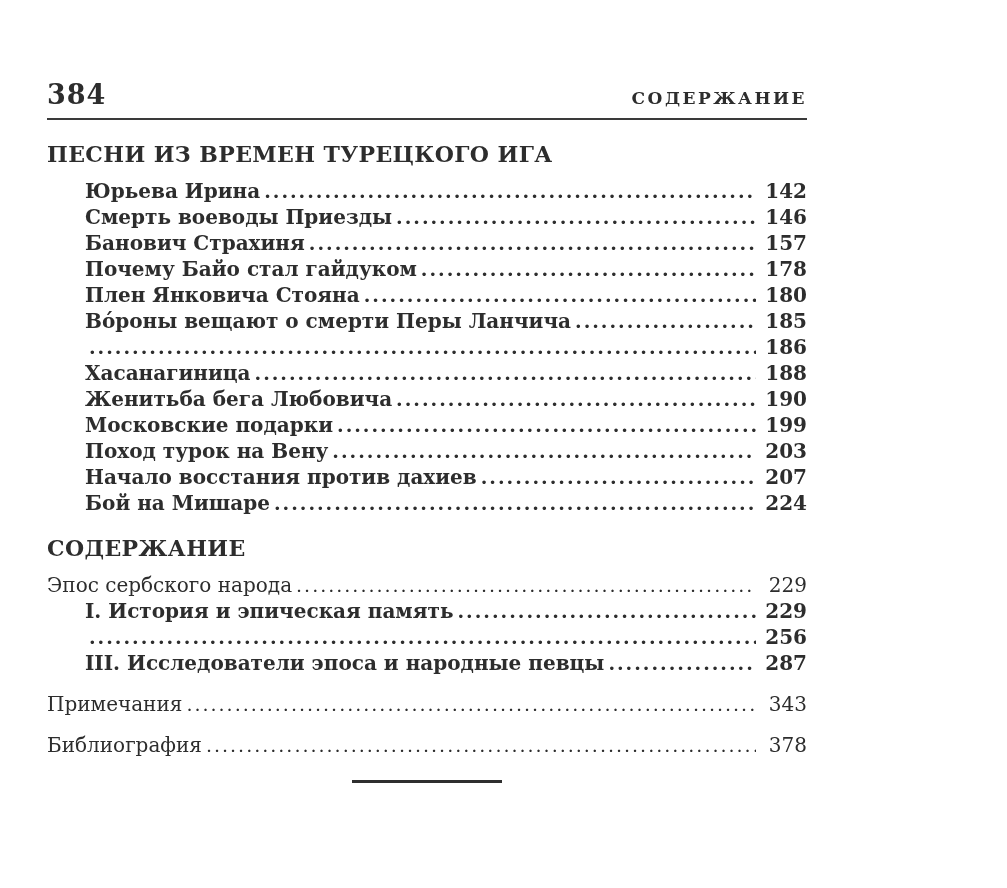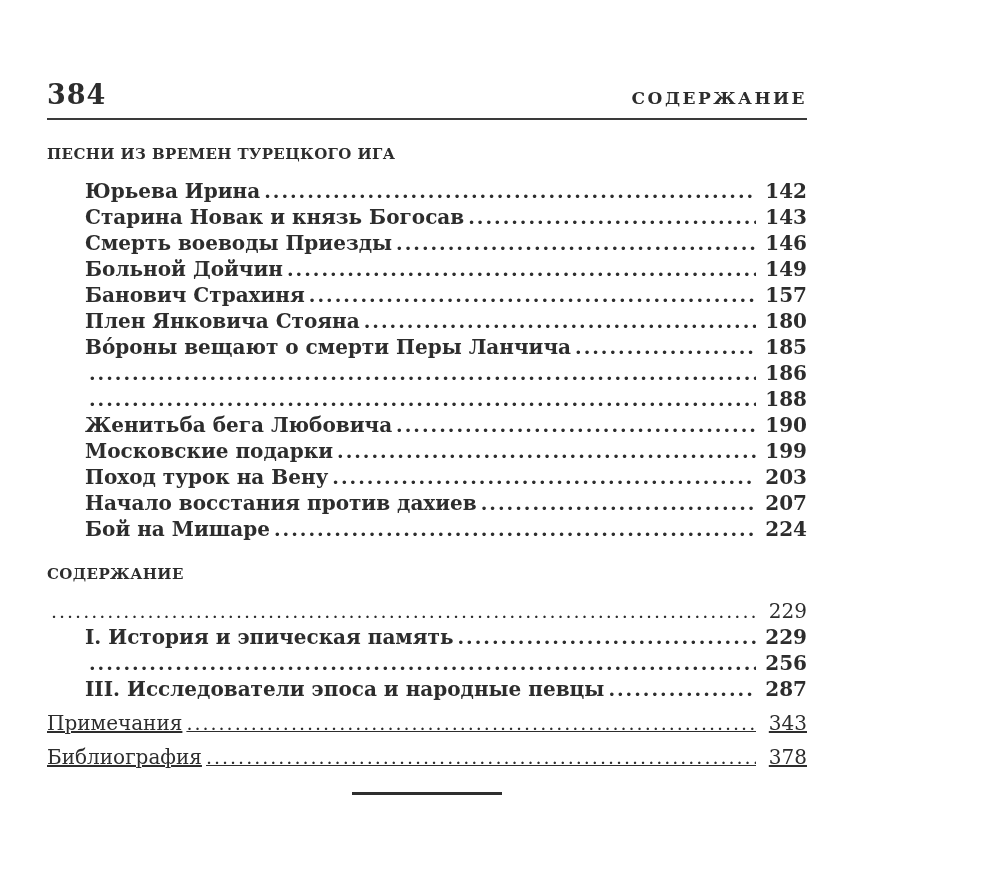--- a/index.html
+++ b/index.html
@@ -34,36 +34,36 @@
     text-align: right;
   }
   .header-rule {
     height: 2px;
     background: #3a3a3a;
     margin-top: 8px;
   }
   .toc-section { margin-top: 20px; }
   .toc-section + .toc-section { margin-top: 18px; }
   .section-heading {
-    font-size: 15px;
+    font-size: 22px;
     font-weight: 700;
     letter-spacing: 0.4px;
     line-height: 28px;
   }
   .entry-list { margin-top: 10px; }
   .toc-row {
     display: flex;
     align-items: baseline;
     font-size: 20px;
     line-height: 26px;
     font-weight: 700;
   }
   .toc-row.w-normal { font-weight: 400; }
   .toc-row.indent { padding-left: 38px; }
-  .toc-row.gap { margin-top: 8px; text-decoration: underline; }
+  .toc-row.gap { margin-top: 15px; }
   .entry-title { white-space: nowrap; }
   .leader {
     flex: 1;
     overflow: hidden;
     white-space: nowrap;
     margin: 0 5px 0 4px;
     font-size: 19px;
     letter-spacing: 2px;
   }
   .leader::after {
@@ -94,54 +94,50 @@
   <main id="toc">
       <section class="toc-section">
         <h2 class="section-heading">ПЕСНИ ИЗ ВРЕМЕН ТУРЕЦКОГО ИГА</h2>
         <div class="entry-list">
           <div class="toc-row indent">
             <span class="entry-title">Юрьева Ирина</span>
             <span class="leader"></span>
             <span class="pagenum">142</span>
           </div>
           <div class="toc-row indent">
-            <span class="entry-title">Старина Новак и князь Богосав</span>
-            <span class="leader"></span>
-            <span class="pagenum">143</span>
-          </div>
-          <div class="toc-row indent">
             <span class="entry-title">Смерть воеводы Приезды</span>
             <span class="leader"></span>
             <span class="pagenum">146</span>
           </div>
           <div class="toc-row indent">
-            <span class="entry-title">Больной Дойчин</span>
-            <span class="leader"></span>
-            <span class="pagenum">149</span>
-          </div>
-          <div class="toc-row indent">
             <span class="entry-title">Банович Страхиня</span>
             <span class="leader"></span>
             <span class="pagenum">157</span>
           </div>
           <div class="toc-row indent">
+            <span class="entry-title">Почему Байо стал гайдуком</span>
+            <span class="leader"></span>
+            <span class="pagenum">178</span>
+          </div>
+          <div class="toc-row indent">
             <span class="entry-title">Плен Янковича Стояна</span>
             <span class="leader"></span>
             <span class="pagenum">180</span>
           </div>
           <div class="toc-row indent">
             <span class="entry-title">Во́роны вещают о смерти Перы Ланчича</span>
             <span class="leader"></span>
             <span class="pagenum">185</span>
           </div>
           <div class="toc-row indent">
             <span class="leader"></span>
             <span class="pagenum">186</span>
           </div>
           <div class="toc-row indent">
+            <span class="entry-title">Хасанагиница</span>
             <span class="leader"></span>
             <span class="pagenum">188</span>
           </div>
           <div class="toc-row indent">
             <span class="entry-title">Женитьба бега Любовича</span>
             <span class="leader"></span>
             <span class="pagenum">190</span>
           </div>
           <div class="toc-row indent">
             <span class="entry-title">Московские подарки</span>
@@ -162,20 +158,21 @@
             <span class="entry-title">Бой на Мишаре</span>
             <span class="leader"></span>
             <span class="pagenum">224</span>
           </div>
         </div>
       </section>
       <section class="toc-section">
         <h2 class="section-heading">СОДЕРЖАНИЕ</h2>
         <div class="entry-list">
           <div class="toc-row w-normal">
+            <span class="entry-title">Эпос сербского народа</span>
             <span class="leader"></span>
             <span class="pagenum">229</span>
           </div>
           <div class="toc-row indent">
             <span class="entry-title">I. История и эпическая память</span>
             <span class="leader"></span>
             <span class="pagenum">229</span>
           </div>
           <div class="toc-row indent">
             <span class="leader"></span>

